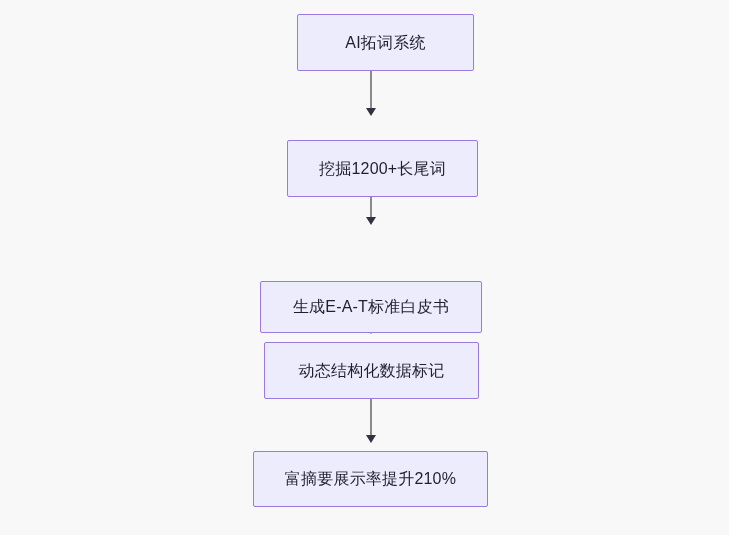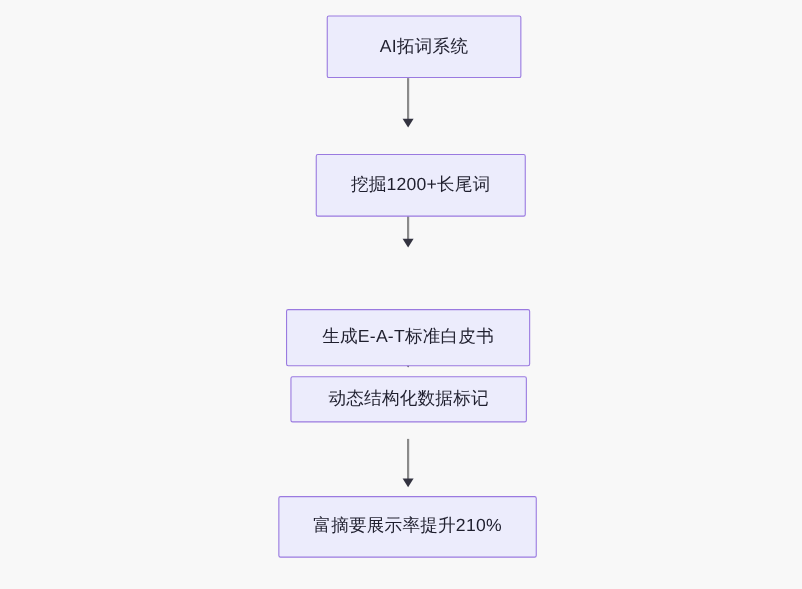--- a/index.html
+++ b/index.html
@@ -83,20 +83,20 @@
 
   <div class="node" id="node-0" style="left: 297px; top: 14px; width: 177px; height: 57px; background: rgb(236, 236, 252); border-color: rgb(154, 122, 224); color: rgb(31, 31, 46);">
     <span class="node-label">AI拓词系统</span>
   </div>
   <div class="node" id="node-1" style="left: 275px; top: 140px; width: 191px; height: 57px; background: rgb(236, 236, 252); border-color: rgb(154, 122, 224); color: rgb(31, 31, 46); margin-left: 12px;">
     <span class="node-label">挖掘1200+长尾词</span>
   </div>
   <div class="node" id="node-2" style="left: 260px; top: 233px; width: 222px; height: 52px; background: rgb(236, 236, 252); border-color: rgb(154, 122, 224); color: rgb(31, 31, 46); margin-top: 48px;">
     <span class="node-label">生成E-A-T标准白皮书</span>
   </div>
-  <div class="node" id="node-3" style="left: 264px; top: 342px; width: 215px; height: 42px; background: rgb(236, 236, 252); border-color: rgb(154, 122, 224); color: rgb(31, 31, 46);">
+  <div class="node" id="node-3" style="left: 264px; top: 342px; width: 215px; height: 57px; background: rgb(236, 236, 252); border-color: rgb(154, 122, 224); color: rgb(31, 31, 46);">
     <span class="node-label">动态结构化数据标记</span>
   </div>
   <div class="node" id="node-4" style="left: 253px; top: 451px; width: 235px; height: 56px; background: rgb(236, 236, 252); border-color: rgb(154, 122, 224); color: rgb(31, 31, 46); text-align: right;">
     <span class="node-label">富摘要展示率提升210%</span>
   </div>
 
 </div>
 
 </body></html>

